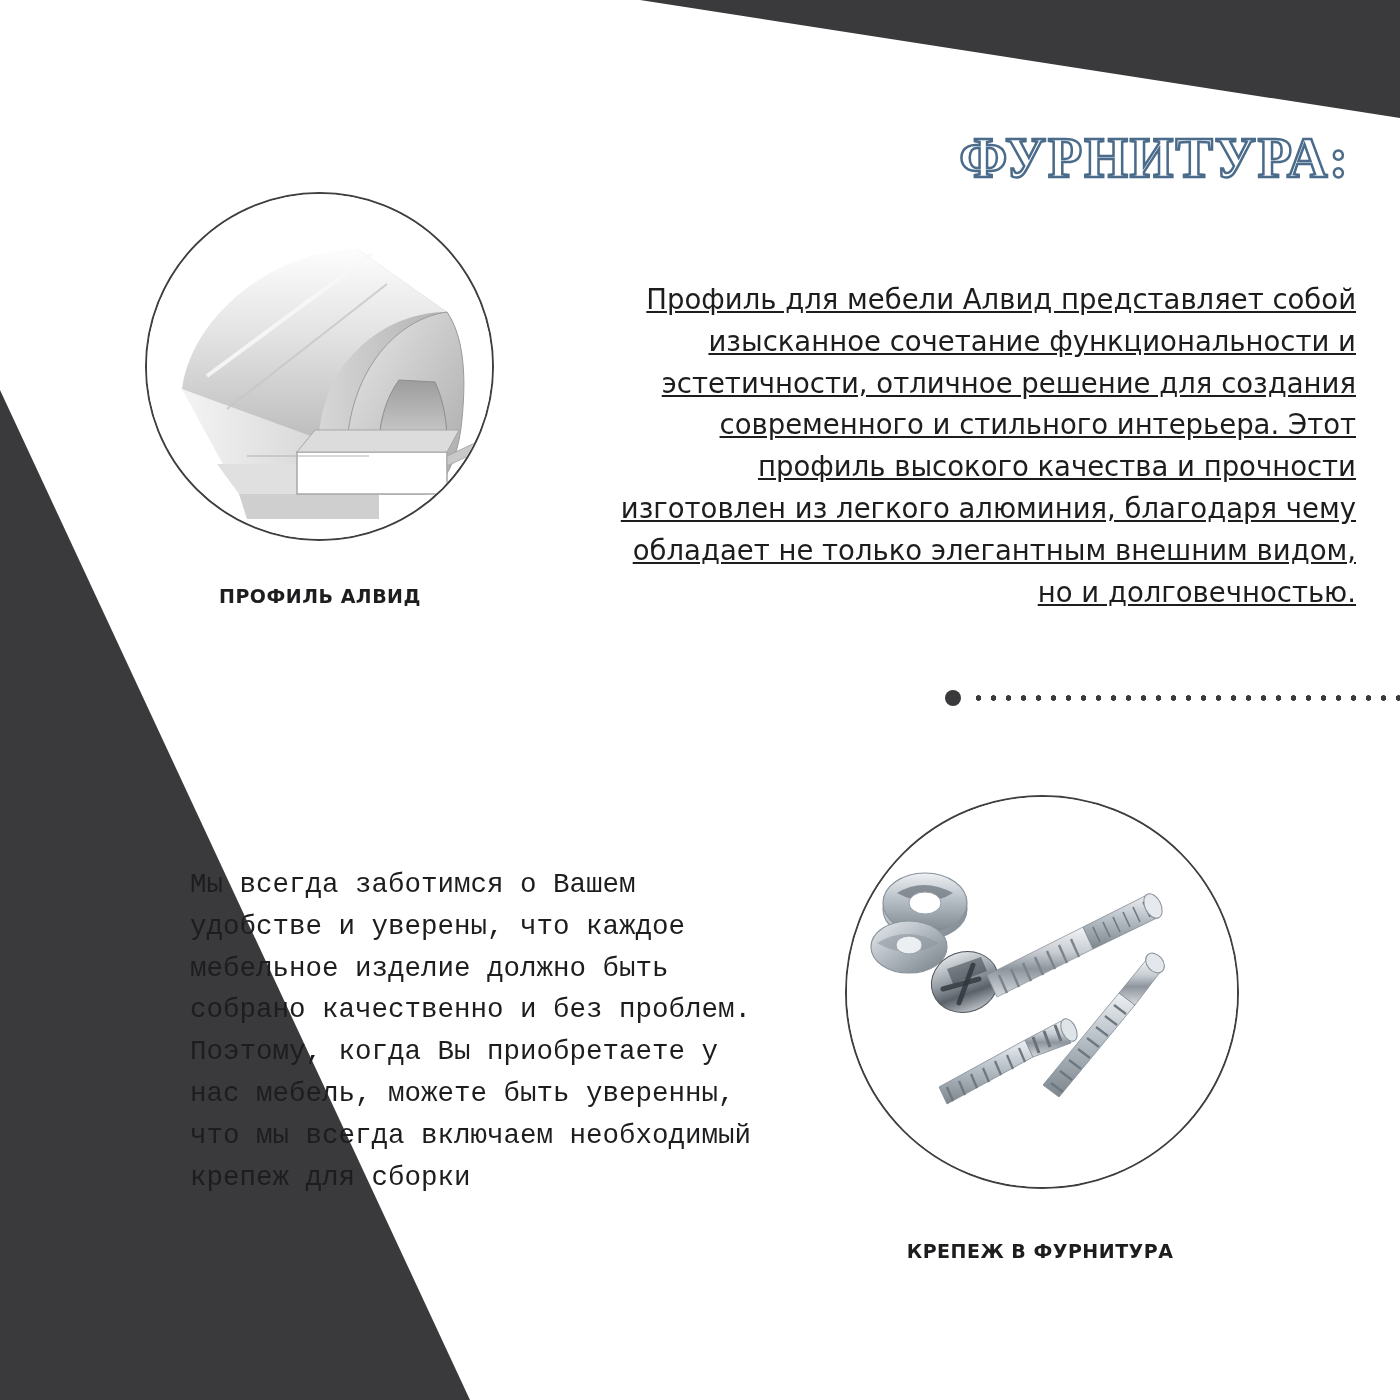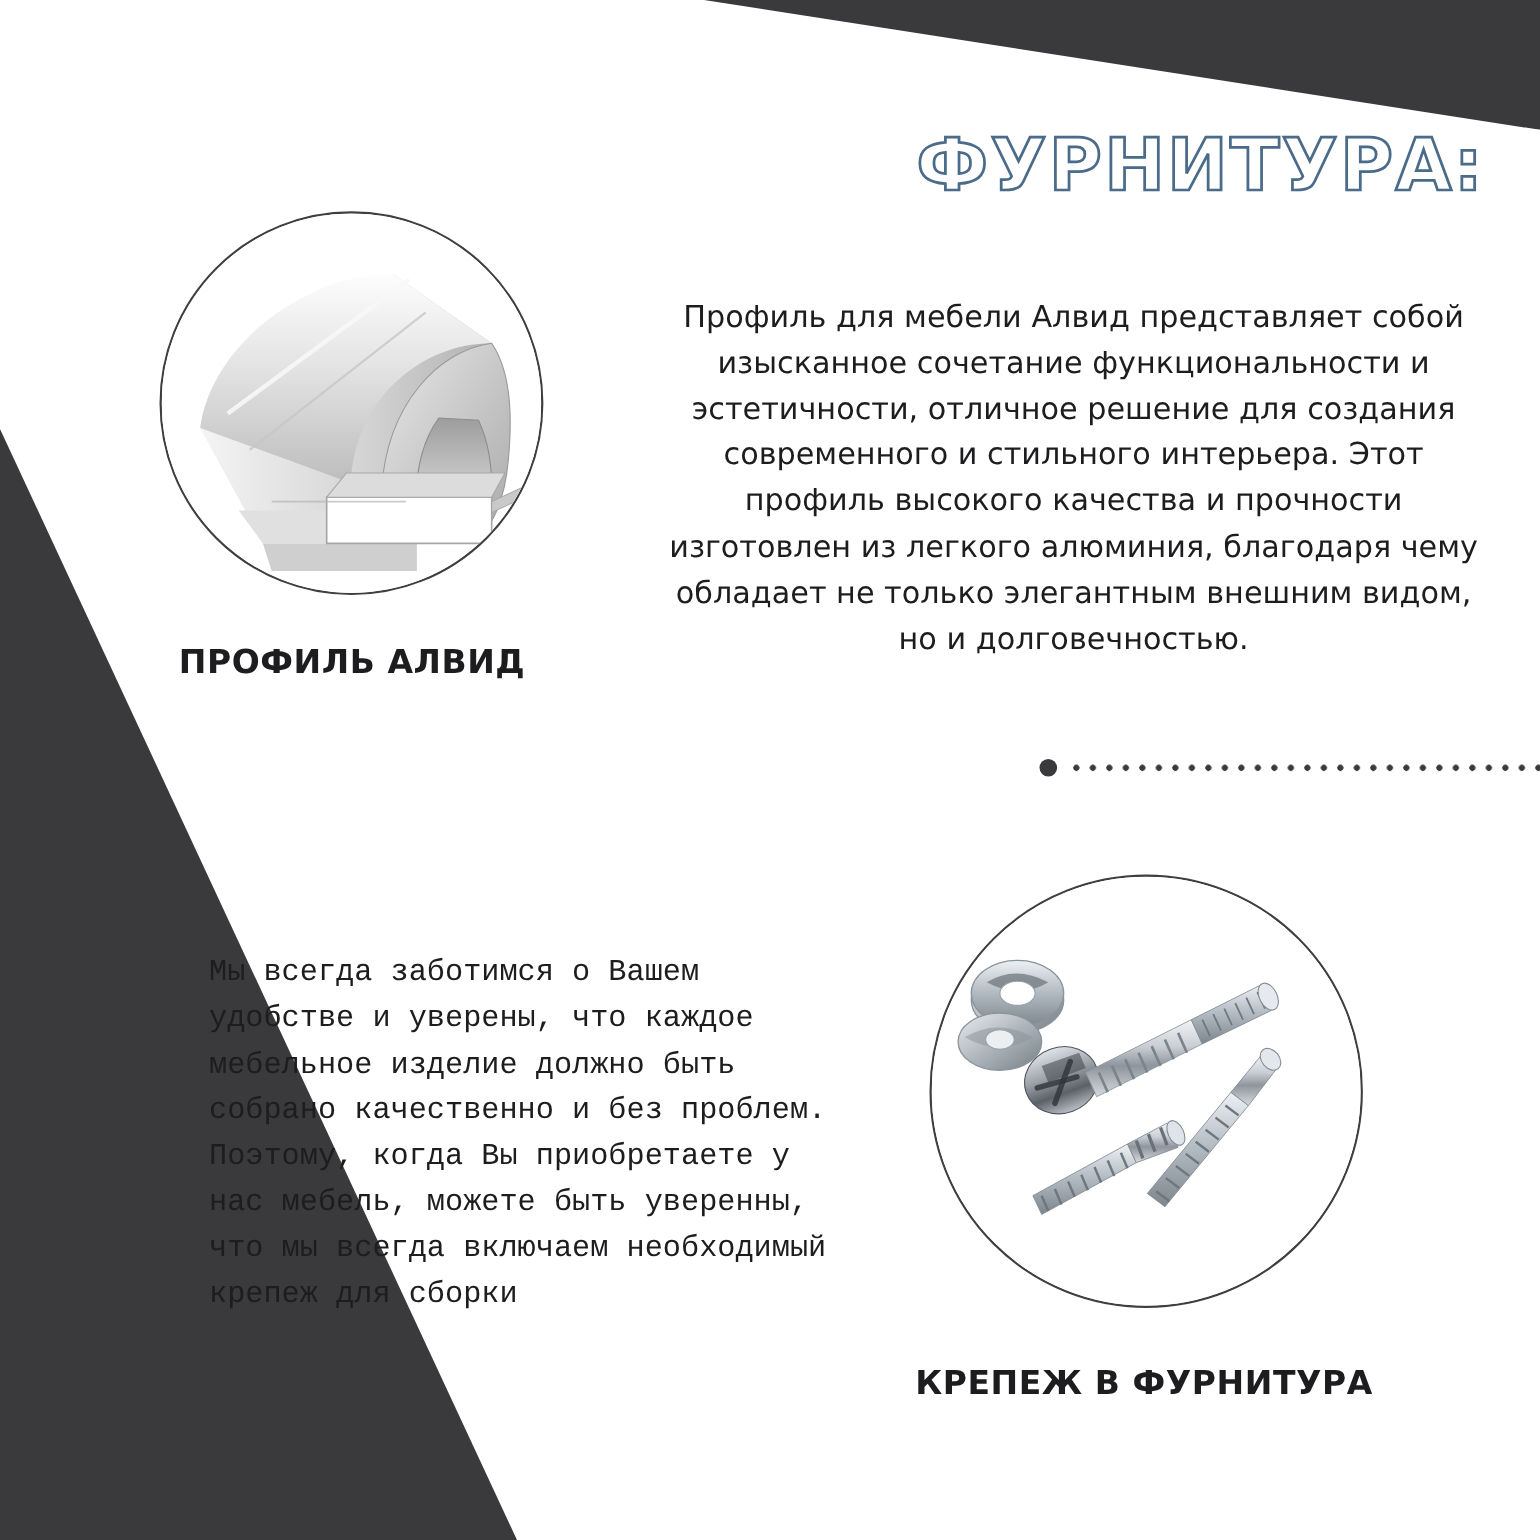--- a/index.html
+++ b/index.html
@@ -28,62 +28,63 @@
     position:absolute;left:0;bottom:0;width:470px;height:1010px;
     background:#3a3a3c;
     clip-path:polygon(0 0, 0 100%, 470px 100%);
     z-index:1;
   }
 
   .page{position:absolute;inset:0;z-index:3;}
 
   
   .title{
-    position:absolute;left:560px;top:118px;width:790px;
+    position:absolute;left:560px;top:130px;width:790px;
     text-align:right;
-    font-size:66px;
+    font-size:56px;
     font-weight:700;
     letter-spacing:2px;
     color:#ffffff;
     -webkit-text-stroke:2.5px #4a6b8a;
     text-stroke:2.5px #4a6b8a;
     line-height:1;
+    font-family:Liberation Serif, serif;
   }
 
   
   .circle{
     position:absolute;
     border-radius:50%;
     border:2px solid #3f3f41;
     overflow:hidden;
     background:#ffffff;
   }
   #profile-circle{left:145px;top:192px;width:345px;height:345px;}
   #fastener-circle{left:845px;top:795px;width:390px;height:390px;}
 
   .caption{
     position:absolute;
     font-weight:700;
-    font-size:30px;
+    font-size:19px;
     letter-spacing:.5px;
     color:#1d1d1f;
     text-align:center;
     white-space:nowrap;
   }
   #profile-caption{left:0;top:585px;width:640px;}
   #fastener-caption{left:800px;top:1240px;width:480px;}
 
   
   .para{
     position:absolute;
     color:#1d1d1f;
     font-size:27.5px;
     line-height:1.52;
   }
-  #para-top{left:596px;top:268px;width:760px;text-align:center;}
+  #para-top{left:596px;top:279px;width:760px;text-align:right;text-decoration:underline;}
   #para-bottom{left:190px;top:864px;width:575px;text-align:left;font-family:Liberation Mono, monospace;}
 
   
   .divider{
     position:absolute;left:945px;top:690px;width:455px;height:16px;
     display:flex;align-items:center;
   }
   .divider .dot-big{
     width:16px;height:16px;border-radius:50%;background:#3a3a3c;flex:0 0 auto;
   }

